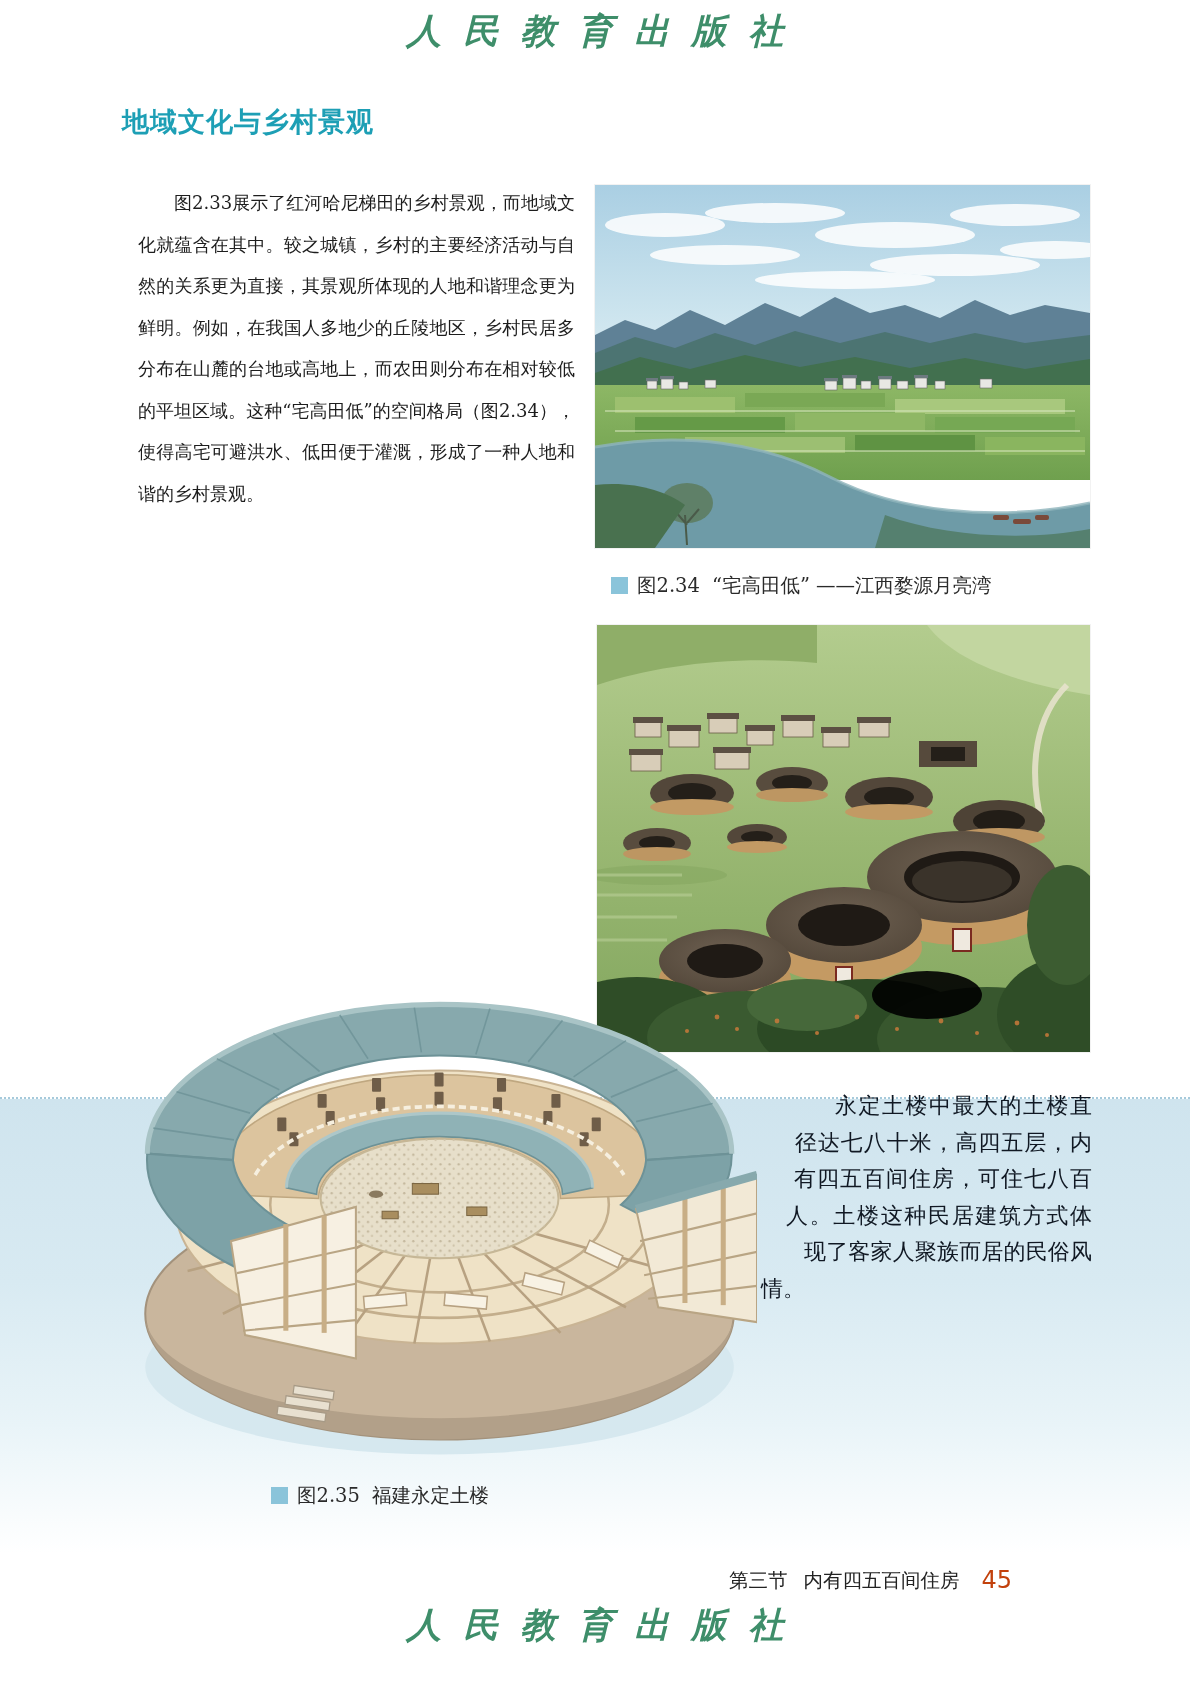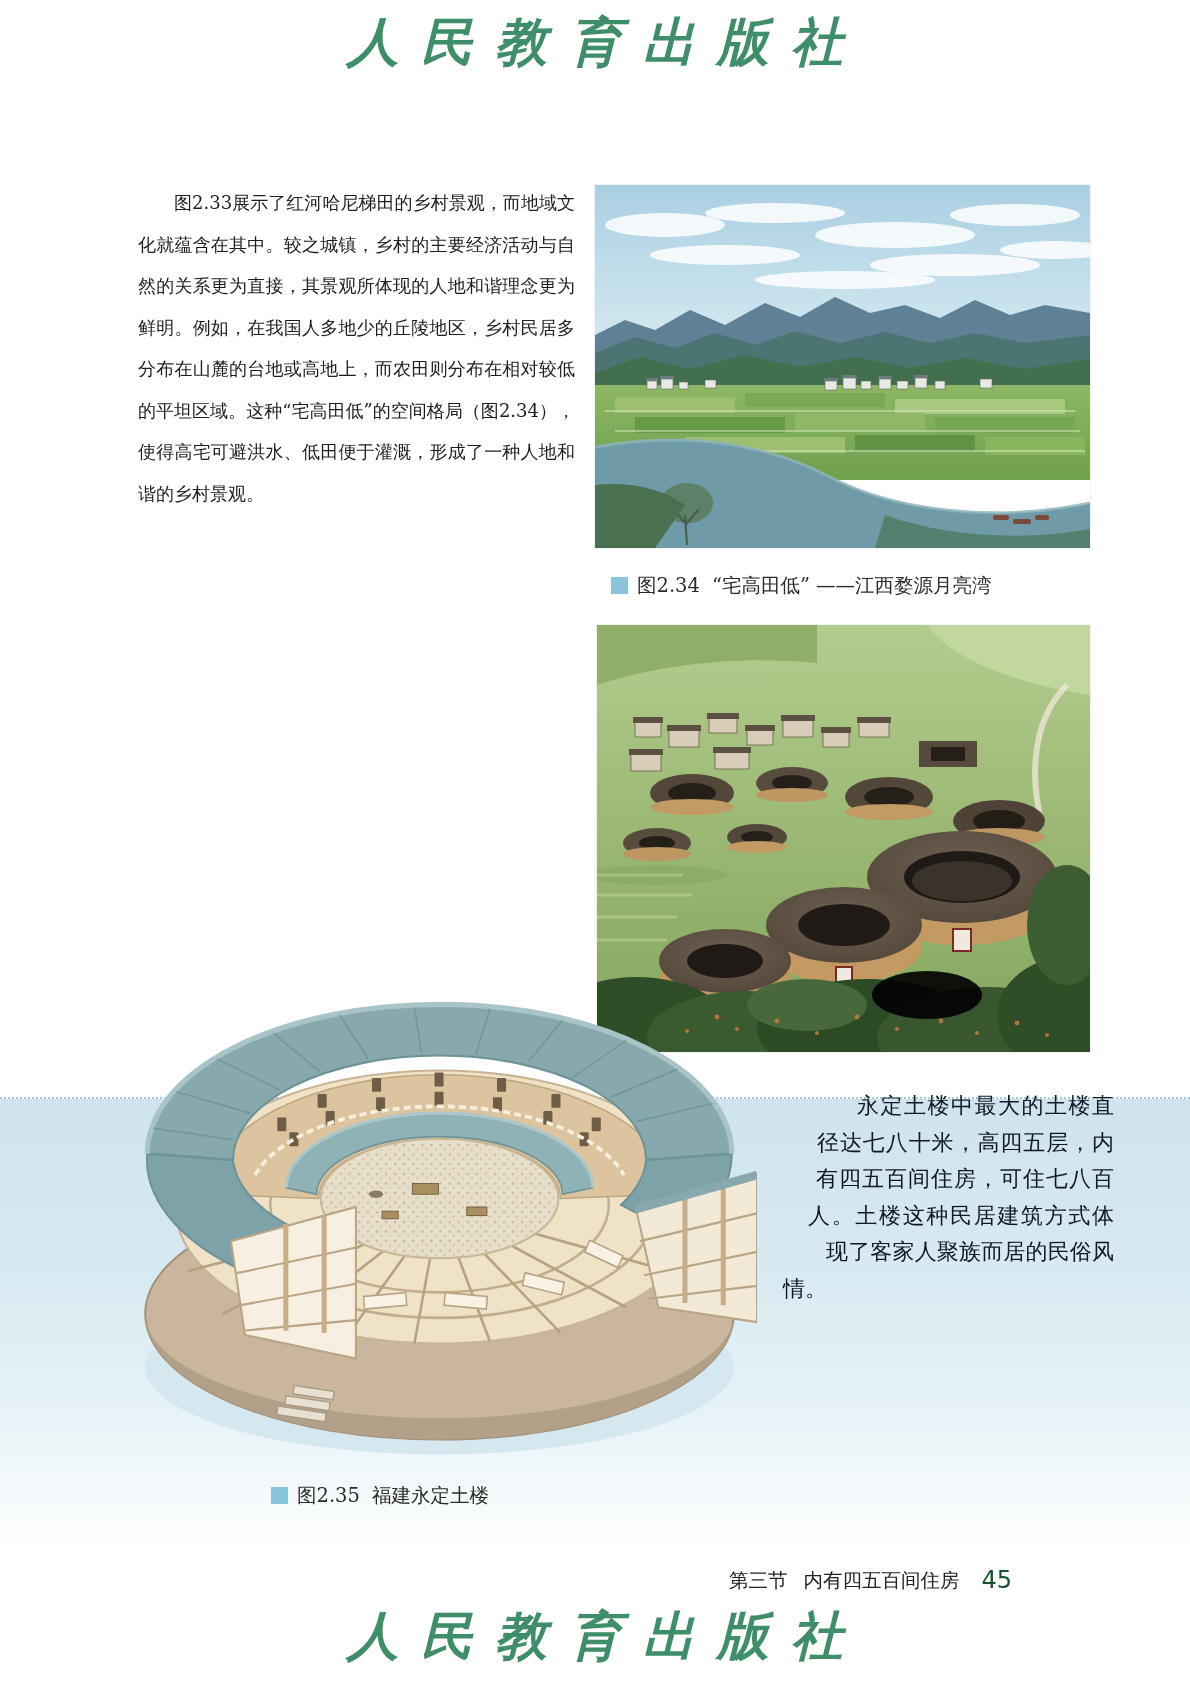--- a/index.html
+++ b/index.html
@@ -9,21 +9,21 @@
   }
   
   .blue-panel{
     position:absolute;left:0;top:1097px;width:1190px;height:455px;
     background:linear-gradient(180deg,#cfe4ee 0%,#d8eaf2 40%,#e9f4f8 72%,rgba(255,255,255,0) 100%);
     border-top:2px dotted #a6cadb;
   }
   
   .logo{
     position:absolute;left:0;width:1190px;text-align:center;
-    color:#3e8e6a;font-size:52px;font-weight:bold;font-style:italic;
+    color:#3e8e6a;font-size:35px;font-weight:bold;font-style:italic;
     letter-spacing:22px;padding-left:22px;box-sizing:border-box;
     font-family:"DejaVu Serif","Liberation Serif",serif;
   }
   .logo.top{top:8px;}
   .logo.bottom{top:1602px;}
   .heading{
     position:absolute;left:122px;top:104px;
     font-family:"DejaVu Sans","Liberation Sans",sans-serif;
     font-weight:bold;font-size:27px;color:#1d9fb5;letter-spacing:1px;
   }
@@ -41,43 +41,44 @@
   }
   .caption .marker{
     width:17px;height:17px;background:#8ac4da;flex:0 0 auto;margin:3px 9px 0 0;
   }
   .caption .lbl{margin-right:12px;white-space:nowrap;}
   .caption-1{left:595px;top:574px;width:480px;}
   .caption-2{left:255px;top:1484px;width:420px;z-index:3;text-align:center;}
   .tulou-art{position:absolute;left:112px;top:855px;width:645px;height:640px;z-index:2;}
   .note{
     position:absolute;left:700px;top:1088px;width:392px;z-index:2;
-    font-size:22px;line-height:36.6px;color:#101823;text-align:justify;margin-left:22px;
+    font-size:22px;line-height:36.6px;color:#101823;text-align:justify;
   }
   .note p{margin:0;}
   .note .sp{float:left;clear:left;height:36.6px;}
   .footer{
     position:absolute;top:1566px;right:178px;display:flex;align-items:center;
     font-size:19.5px;color:#222;z-index:3;
   }
   .footer .sec{margin-right:16px;}
   .footer .pagenum{
-    margin-left:22px;font-size:24px;color:#14532d;
+    margin-left:22px;font-size:24px;color:#c2410c;
     font-family:"DejaVu Sans","Liberation Sans",sans-serif;
   }
 </style>
 </head>
 <body>
 
 <div class="page">
 
   <div class="blue-panel"></div>
 
   <div class="logo top">人民教育出版社</div>
 
+  <div class="heading">地域文化与乡村景观</div>
 
   <div class="body-col">
     <p>图2.33展示了红河哈尼梯田的乡村景观，而地域文化就蕴含在其中。较之城镇，乡村的主要经济活动与自然的关系更为直接，其景观所体现的人地和谐理念更为鲜明。例如，在我国人多地少的丘陵地区，乡村民居多分布在山麓的台地或高地上，而农田则分布在相对较低的平坦区域。这种“宅高田低”的空间格局（图2.34），使得高宅可避洪水、低田便于灌溉，形成了一种人地和谐的乡村景观。</p>
   </div>
 
   <svg class="photo photo-1" viewBox="0 0 495 363" preserveAspectRatio="none">
     <defs>
       <linearGradient id="sky" x1="0" y1="0" x2="0" y2="1">
         <stop offset="0" stop-color="#aacfe3"></stop>
           <stop offset="0.7" stop-color="#cfe6ef"></stop>

